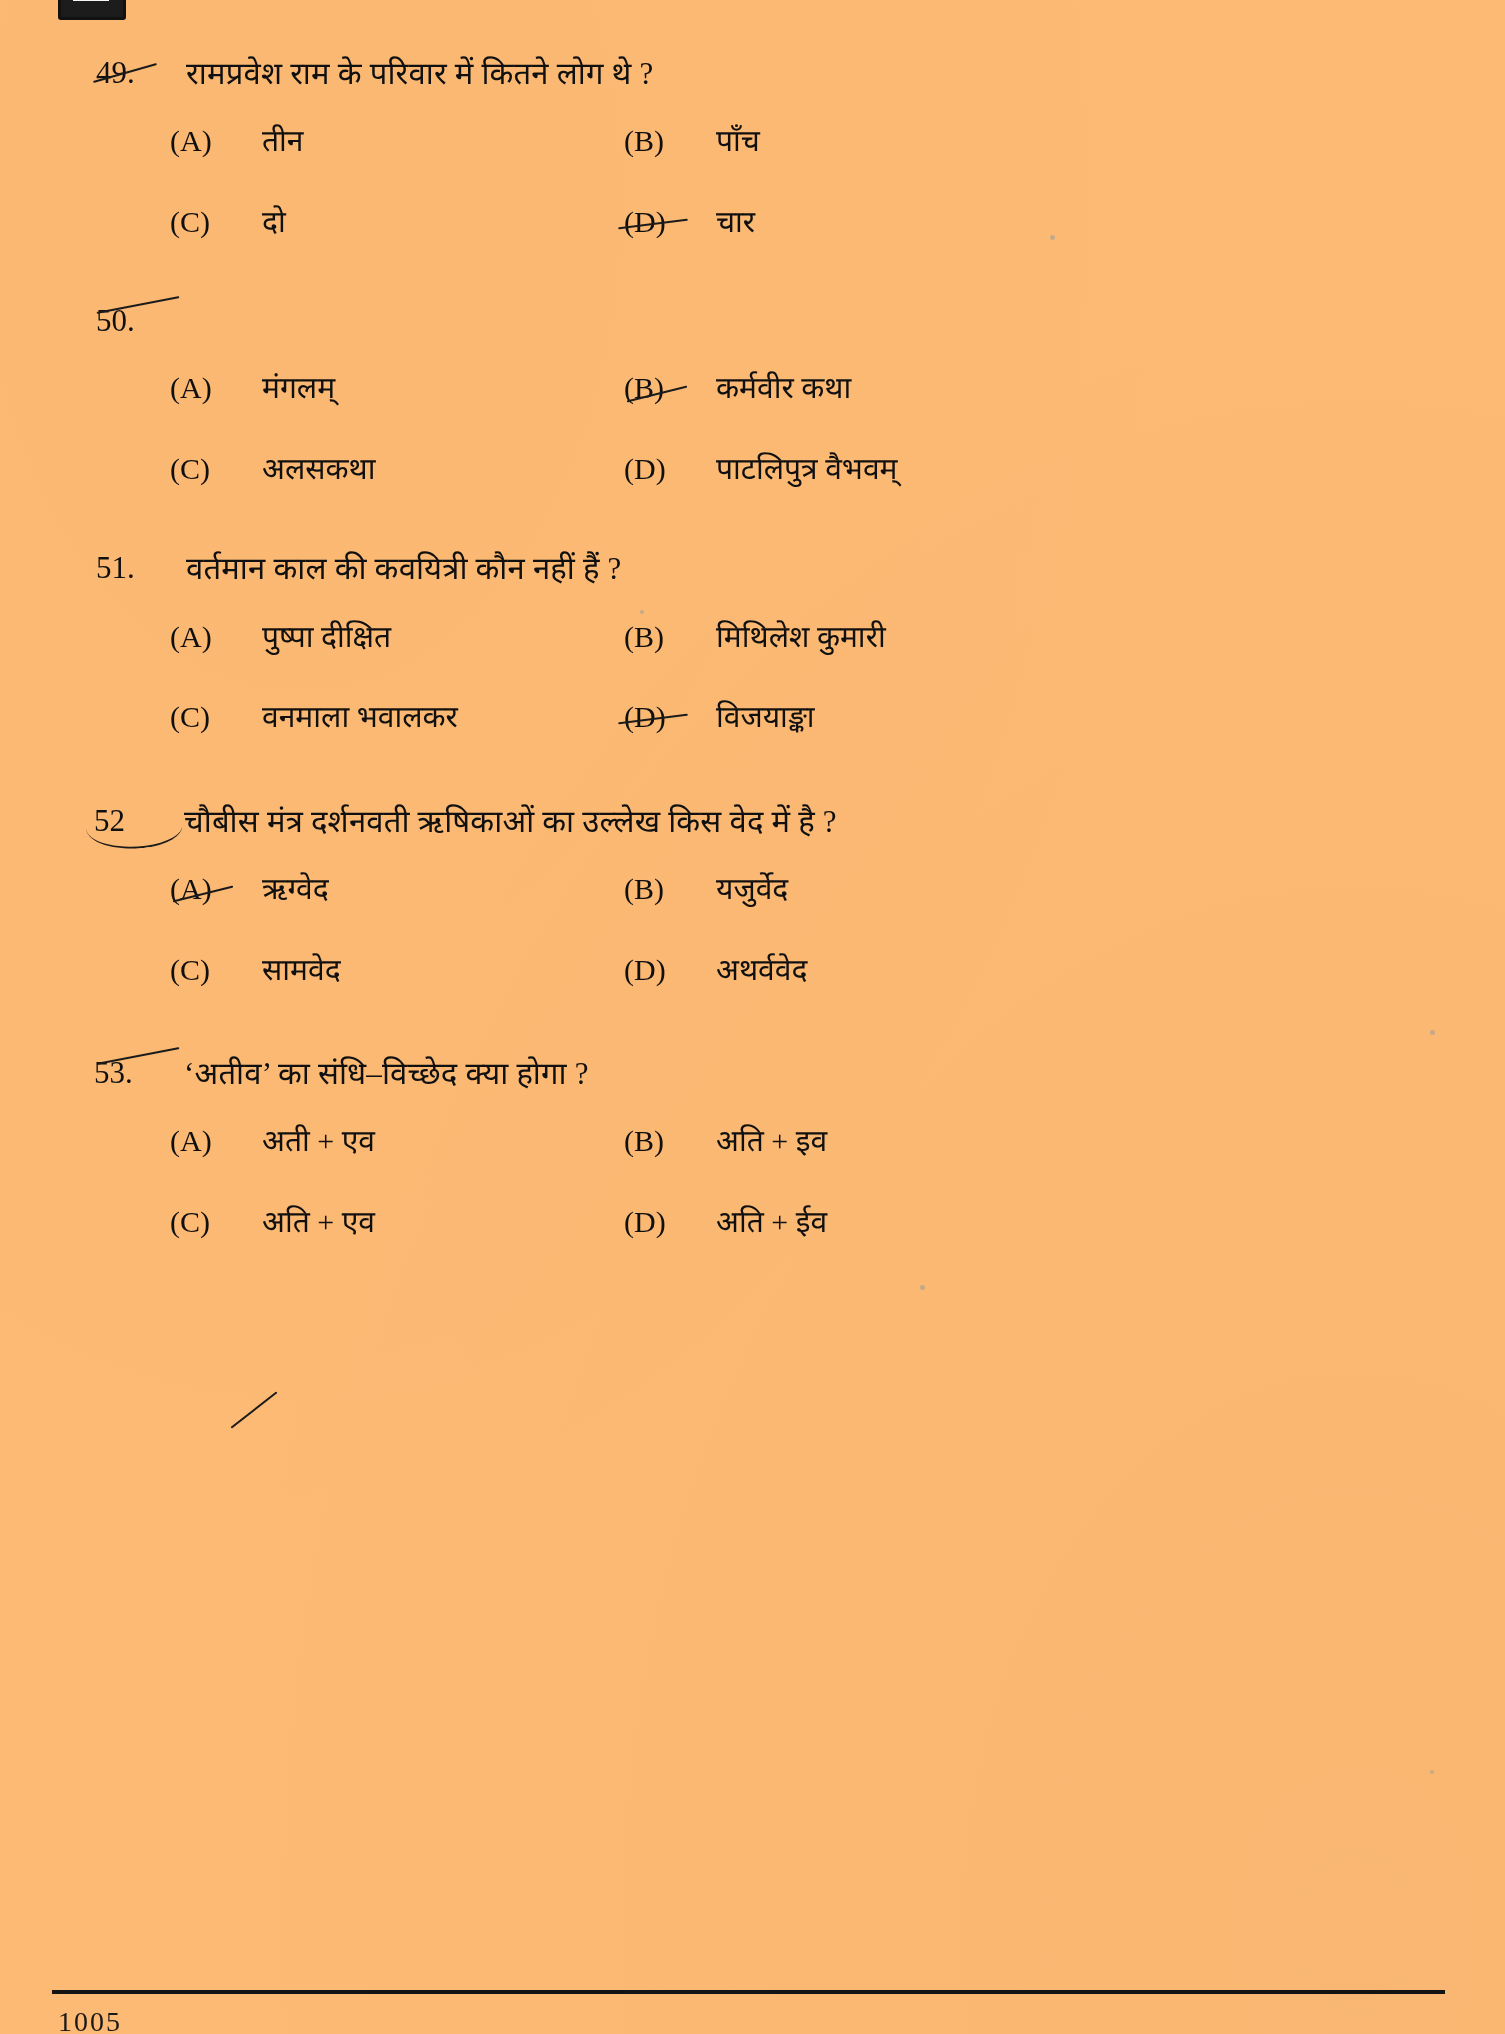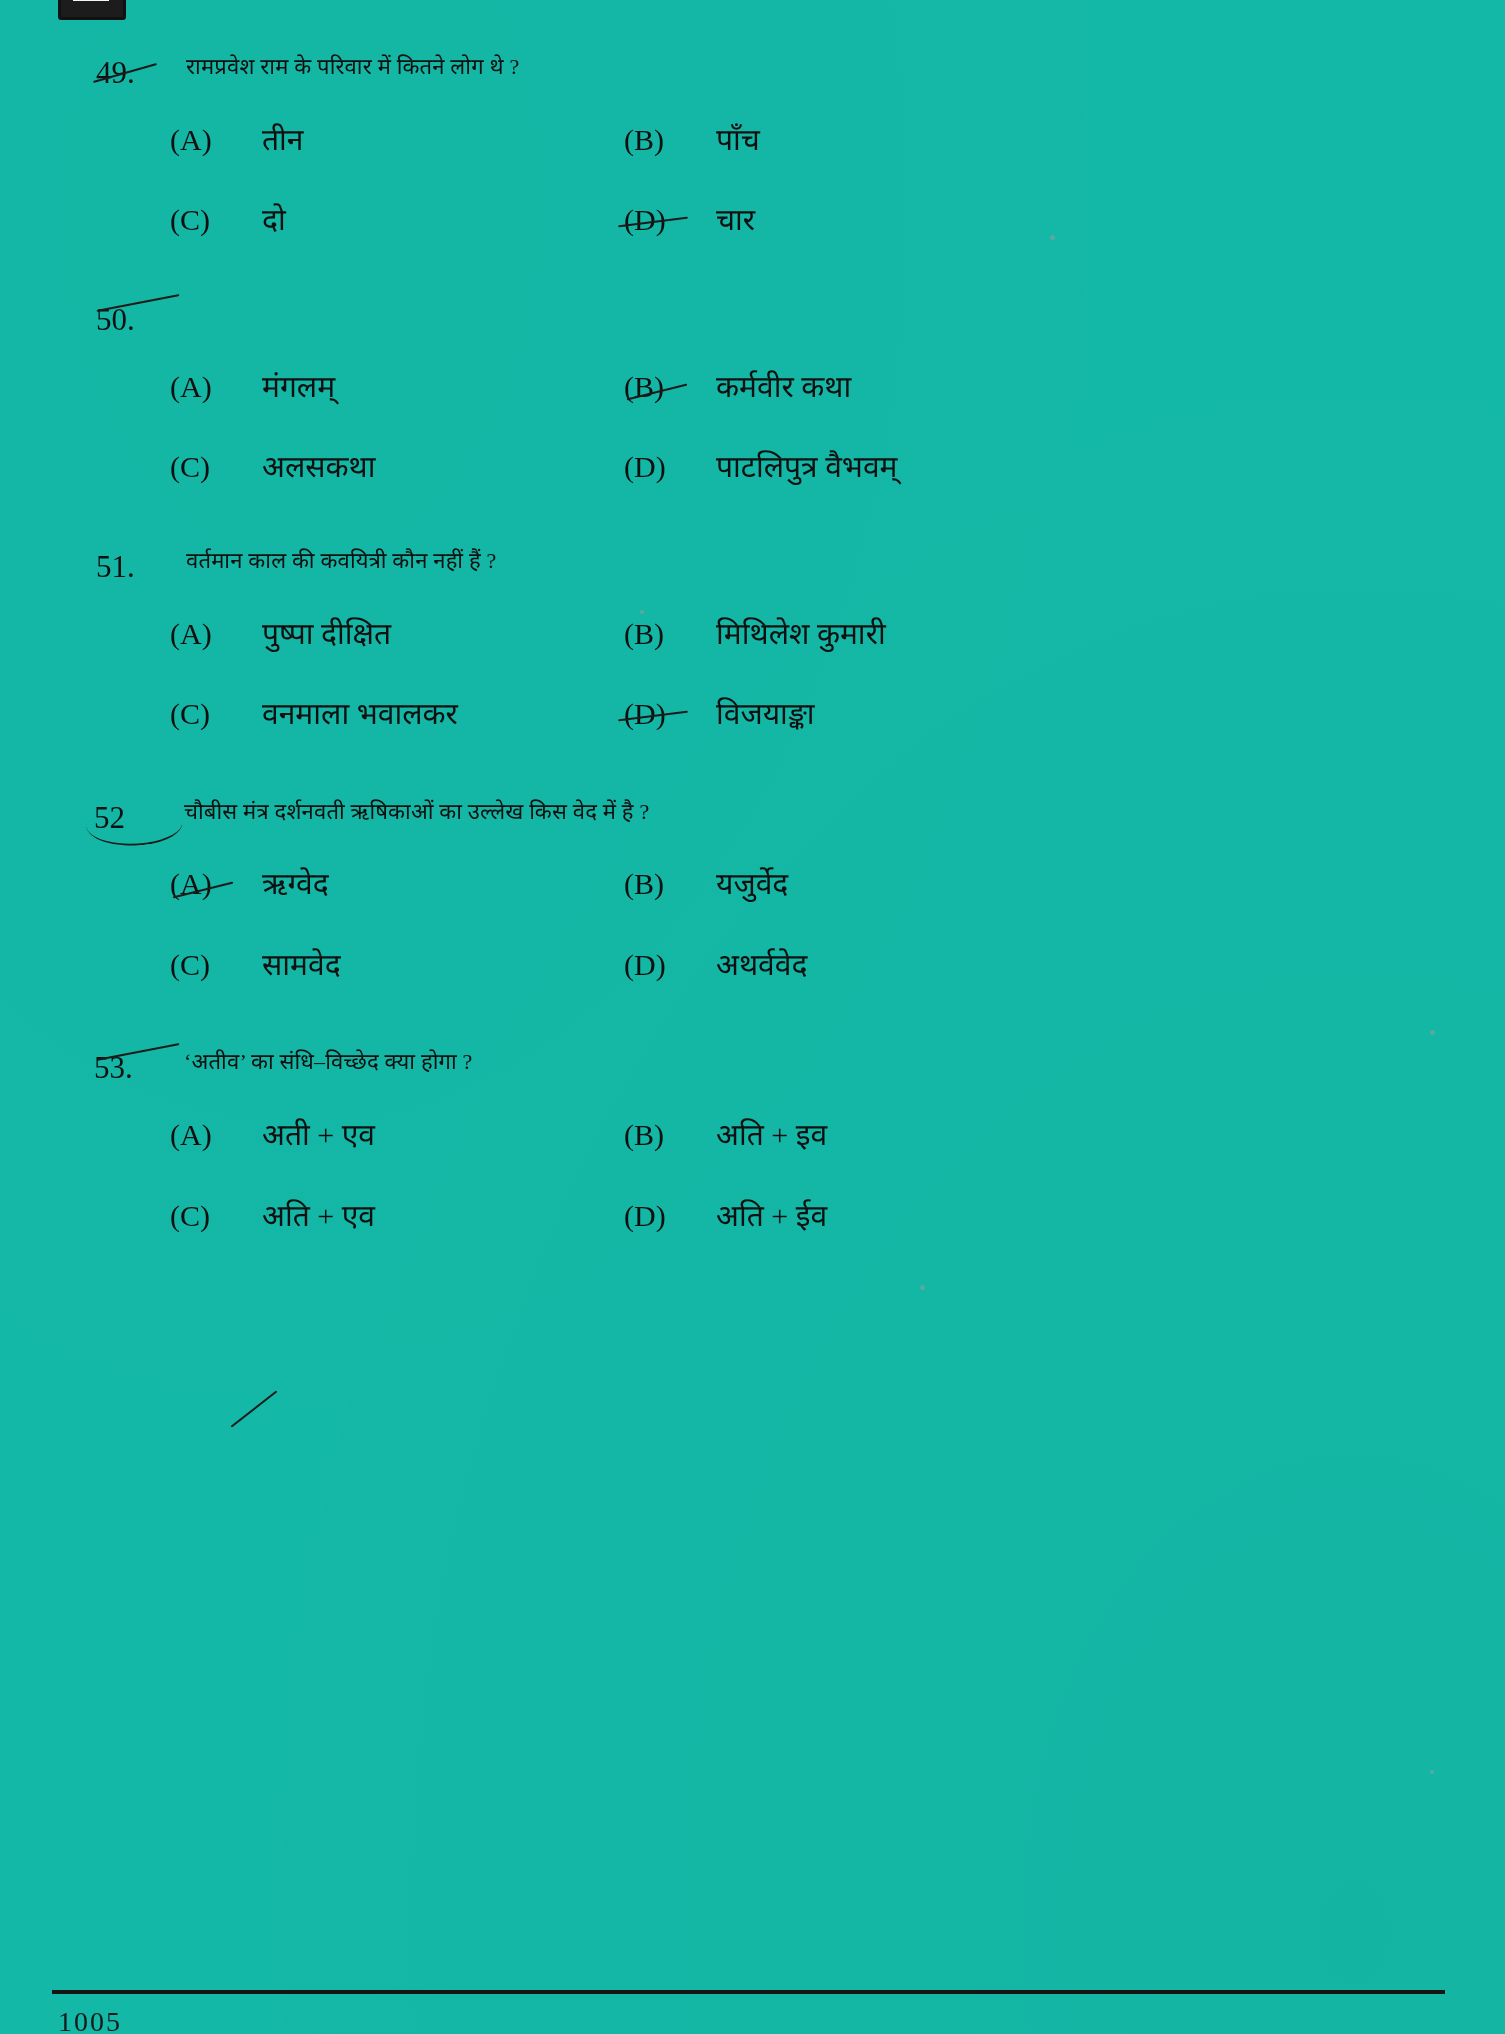--- a/index.html
+++ b/index.html
@@ -11,21 +11,21 @@
     width: 1505px;
     height: 2034px;
     position: relative;
     font-family: "DejaVu Sans", sans-serif;
     color: #101010;
     overflow: hidden;
   }
   .page {
     position: absolute;
     inset: 0;
-    background: #14b8a6;
+    background: #fdba74;
   }
   
   .paper-tint {
     position: absolute;
     inset: 0;
     background:
       radial-gradient(ellipse at 20% 10%, rgba(0,0,0,0.012), rgba(0,0,0,0) 60%),
       radial-gradient(ellipse at 90% 95%, rgba(0,0,0,0.02), rgba(0,0,0,0) 65%);
     pointer-events: none;
   }
@@ -67,21 +67,21 @@
     min-width: 74px;
     text-align: left;
     font-size: 31px;
     line-height: 1.35;
     font-family: "Liberation Serif", serif;
     position: relative;
     padding-left: 36px;
     white-space: nowrap;
   }
   .qtext {
-    font-size: 22px;
+    font-size: 31px;
     line-height: 1.4;
     font-family: "Liberation Serif", serif;
     letter-spacing: 0.2px;
   }
   .options {
     margin-top: 26px;
     display: grid;
     grid-template-columns: 500px 1fr;
     row-gap: 40px;
   }

